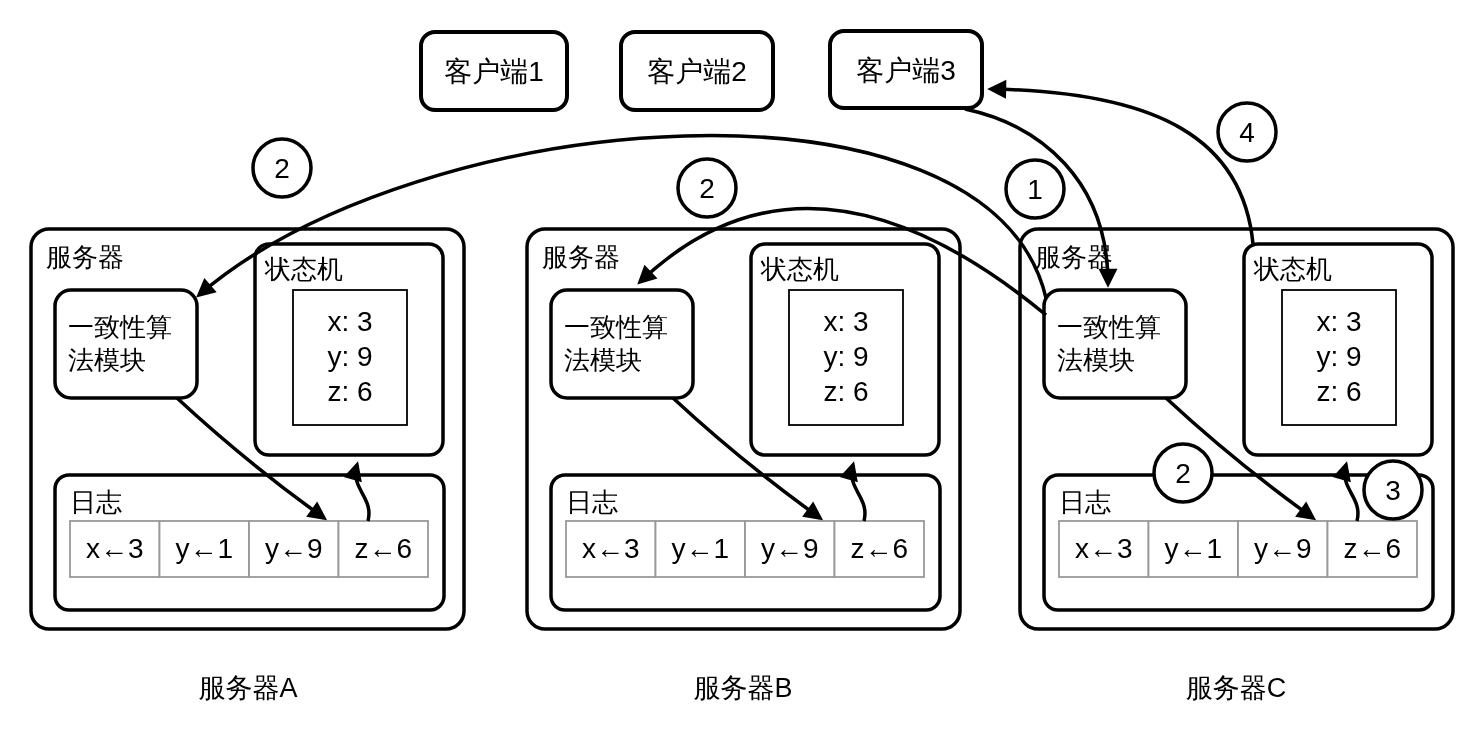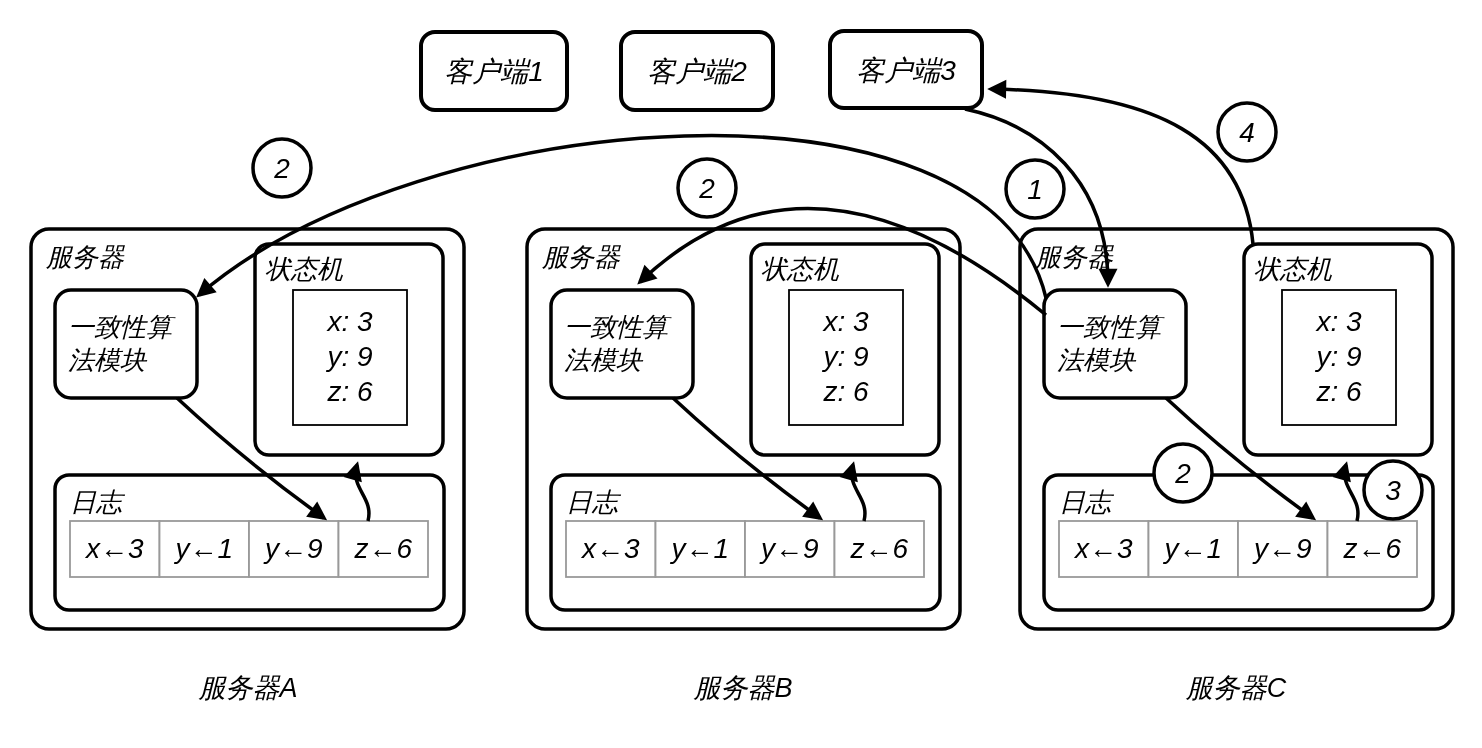--- a/index.html
+++ b/index.html
@@ -1,16 +1,16 @@
 <!DOCTYPE html>
 <html><head>
 <meta charset="utf-8">
 <style>
   html,body { margin:0; padding:0; background:#ffffff; }
-  .stage { width:1482px; height:748px; position:relative; background:#fff;font-style:italic; }
+  .stage { width:1482px; height:748px; position:relative; background:#fff; }
   svg { display:block; font-family:"Liberation Sans","DejaVu Sans",sans-serif; }
   .box   { fill:#ffffff; stroke:#000000; stroke-width:3.5; }
   .box4  { fill:#ffffff; stroke:#000000; stroke-width:4; }
   .thin  { fill:#ffffff; stroke:#000000; stroke-width:1.8; }
   .cell  { fill:#ffffff; stroke:#999999; stroke-width:1.8; }
   .edge  { fill:none; stroke:#000000; stroke-width:3.5; }
   .lbl   { font-size:26px; fill:#000; }
   .val   { font-size:28px; fill:#000; text-anchor:middle; }
   .num   { font-size:28px; fill:#000; text-anchor:middle; }
   .cap   { font-size:27px; fill:#000; text-anchor:middle; }

